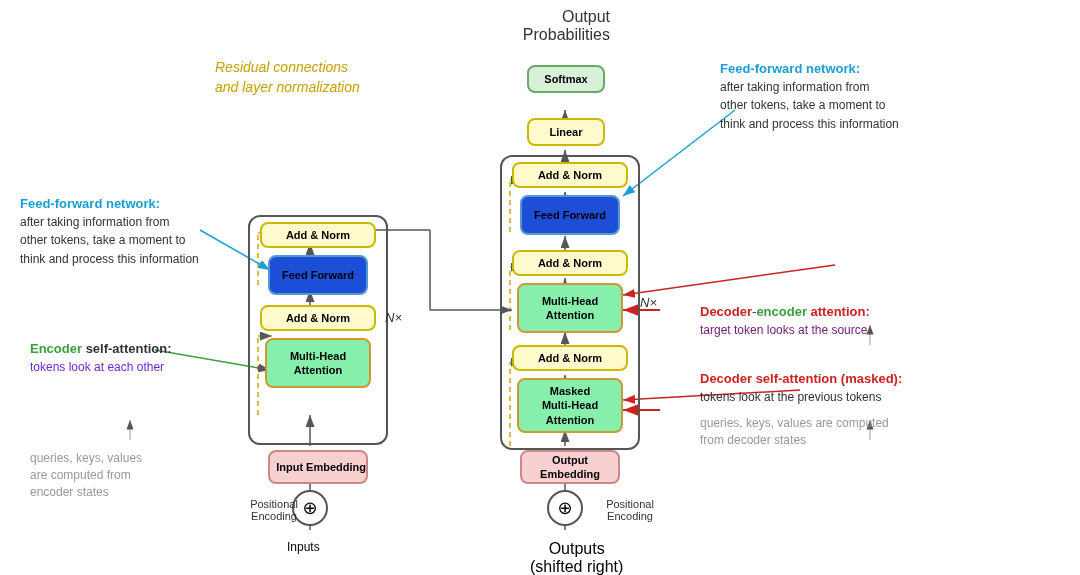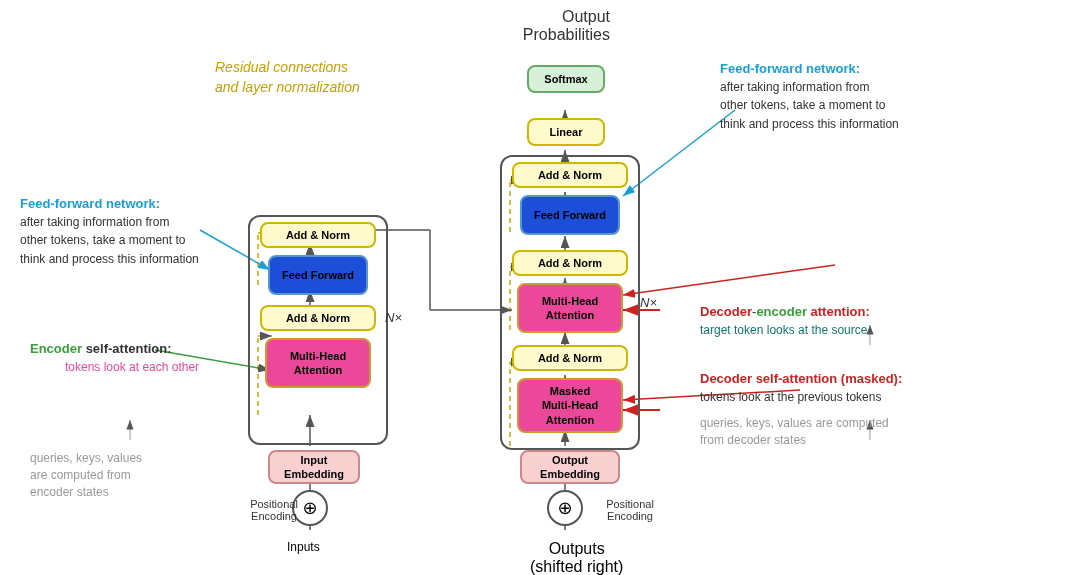--- a/index.html
+++ b/index.html
@@ -35,21 +35,21 @@
       align-items: center;
       justify-content: center;
       text-align: center;
       font-size: 11px;
       font-weight: bold;
       line-height: 1.3;
     }
     .box-pink { background: #f9d0d0; border-color: #c88; }
     .box-yellow { background: #fffacc; border-color: #ccb800; }
     .box-blue { background: #1d4ed8; border-color: #5599cc; }
-    .box-orange { background: #ec4899; border-color: #cc9933; }
+    .box-orange { background: #86efac; border-color: #cc9933; }
     .box-softmax { background: #d8f0d8; border-color: #66aa66; }
     .box-addnorm { background: #fffacc; border-color: #ccb800; }
 
     
     .outer-box {
       position: absolute;
       border: 2px solid #555;
       border-radius: 12px;
       background: transparent;
     }
@@ -207,21 +207,21 @@
   <div class="box box-addnorm" style="left:260px; top:305px; width:116px; height:26px;">
     <span class="box-text">Add &amp; Norm</span>
   </div>
 
   <div class="box box-orange" style="left:265px; top:338px; width:106px; height:50px;">
     <span class="box-text">Multi-Head<br>Attention</span>
   </div>
 
   <div style="position:absolute; left:292px; top:490px; width:36px; height:36px; border:2px solid #555; border-radius:50%; display:flex; align-items:center; justify-content:center; font-size:18px; background:#fff;">⊕</div>
 
-  <div class="box box-pink" style="left:268px; top:450px; width:92px; height:34px;justify-content:flex-end;">
+  <div class="box box-pink" style="left:268px; top:450px; width:100px; height:34px;justify-content:flex-end;">
     <span class="box-text">Input
 Embedding</span>
   </div>
 
   <div style="position:absolute; left:287px; top:540px; font-size:12px; text-align:center;">
     <span>Inputs</span>
   </div>
 
   <div class="nx-label" style="left:385px; top:310px;">
     <span>N×</span>
@@ -284,32 +284,32 @@
 
   <div class="label" style="left:720px; top:60px; width:260px;">
     <span style="color:#1a9fd4; font-weight:bold;">Feed-forward network:</span><br>
     <span style="color:#333; font-size:12px;">after taking information from</span><br>
     <span style="color:#333; font-size:12px;">other tokens, take a moment to</span><br>
     <span style="color:#333; font-size:12px;">think and process this information</span>
   </div>
 
   <div class="label" style="left:30px; top:340px; width:200px;">
     <span style="color:#3a9e3a; font-weight:bold;">Encoder</span><span style="color:#333; font-weight:bold;"> self-attention:</span><br>
-    <span style="color:#ec4899; font-size:12px;margin-left:35px;">tokens look at each other</span>
+    <span style="color:#6d28d9; font-size:12px;">tokens look at each other</span>
   </div>
 
   <div class="label label-gray" style="left:30px; top:450px; width:180px;">
     <span>queries, keys, values</span><br>
     <span>are computed from</span><br>
     <span>encoder states</span>
   </div>
 
   <div class="label" style="left:700px; top:255px; width:310px;margin-top:48px;">
     <span style="color:#cc2222; font-weight:bold;">Decoder</span><span style="color:#333;">-</span><span style="color:#3a9e3a; font-weight:bold;">encoder</span><span style="color:#cc2222; font-weight:bold;"> attention:</span><br>
-    <span style="color:#0f766e; font-size:12px;">target token looks at the source</span>
+    <span style="color:#701a75; font-size:12px;">target token looks at the source</span>
   </div>
 
 
   <div class="label" style="left:700px; top:370px; width:330px;">
     <span style="color:#cc2222; font-weight:bold;">Decoder</span><span style="color:#cc2222; font-weight:bold;"> self-attention (masked):</span><br>
     <span style="color:#333; font-size:12px;">tokens look at the previous tokens</span>
   </div>
 
   <div class="label label-gray" style="left:700px; top:415px; width:290px;">
     <span>queries, keys, values are computed</span><br>

